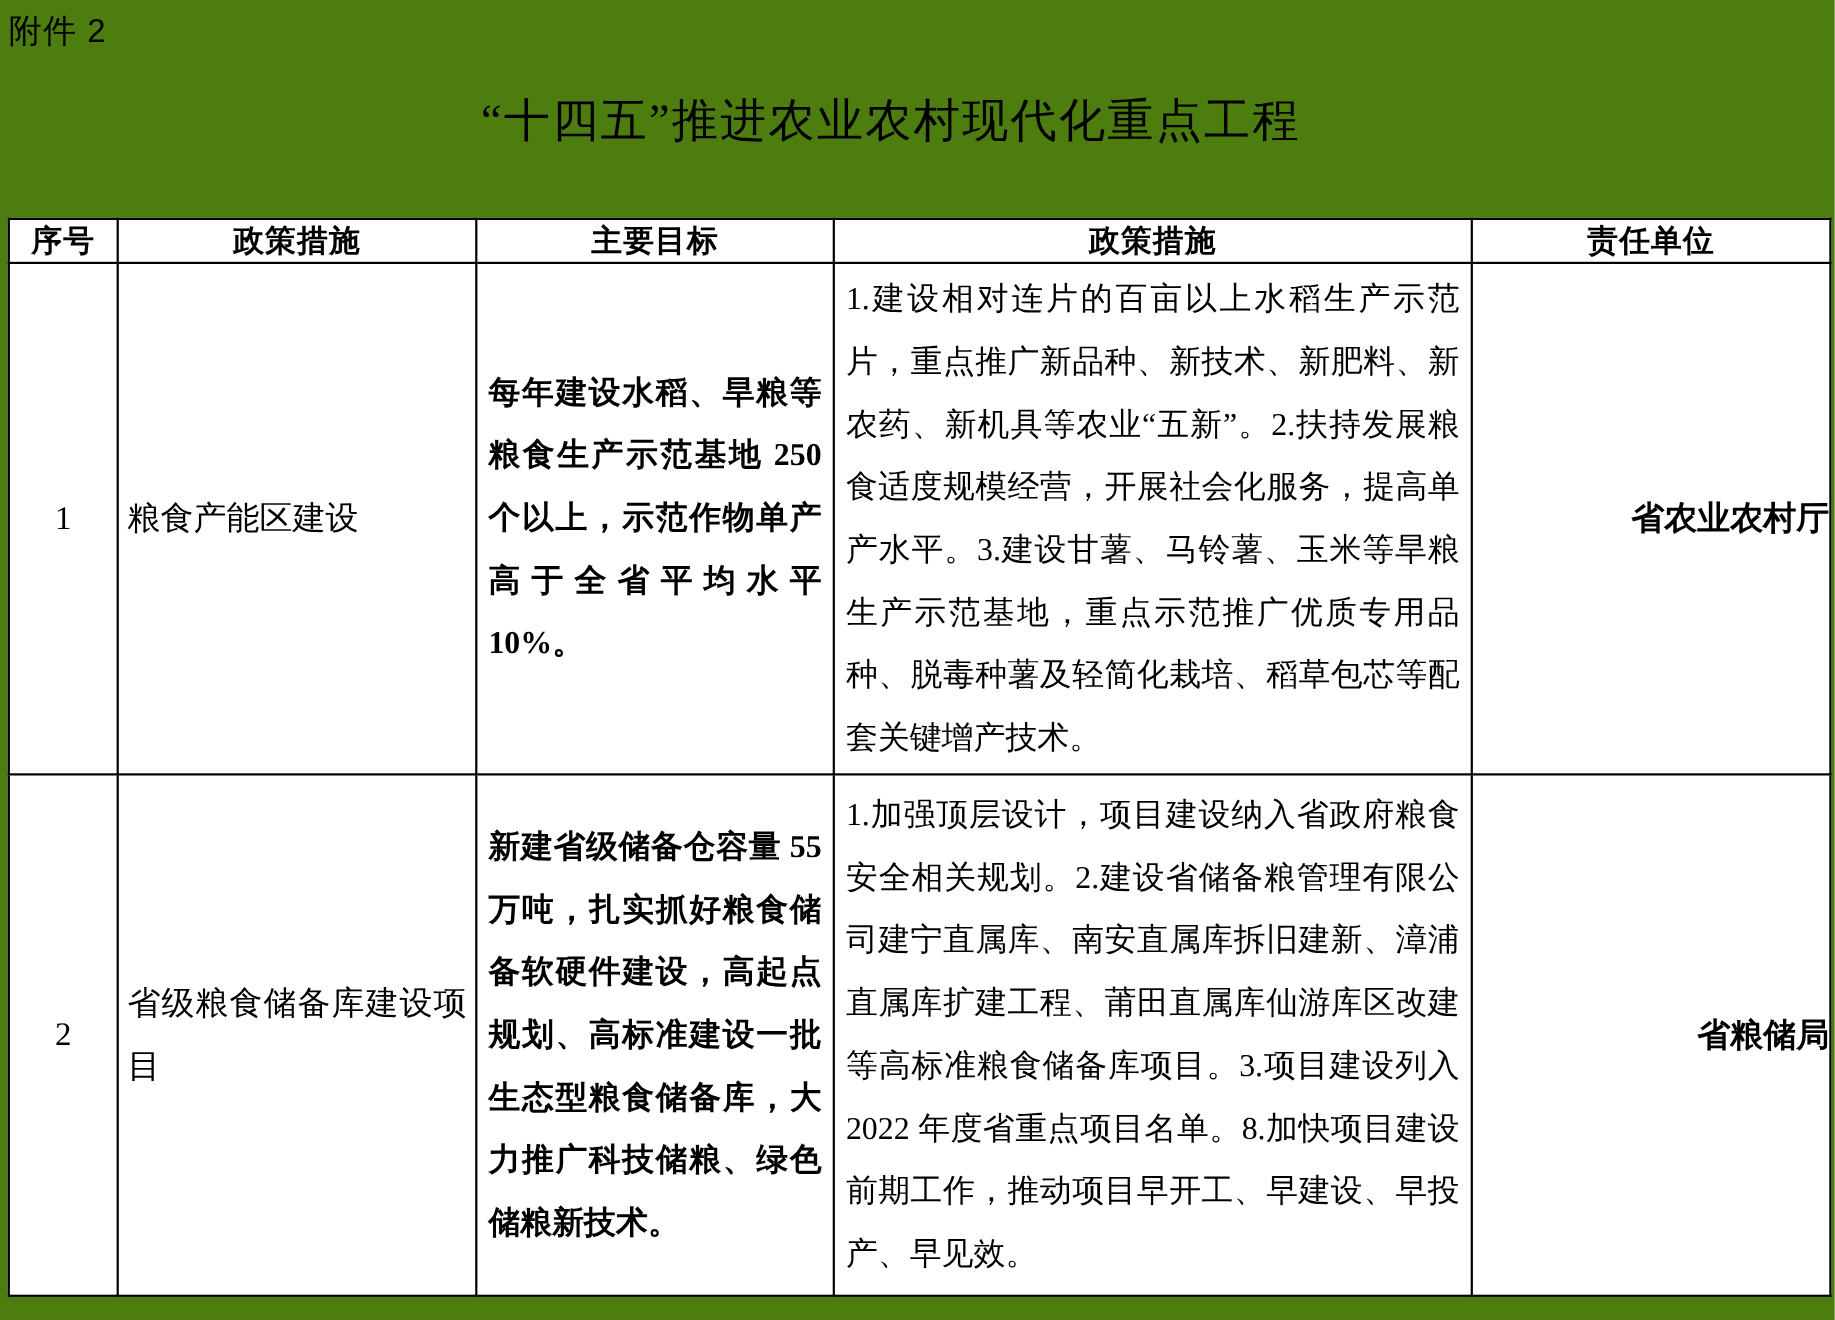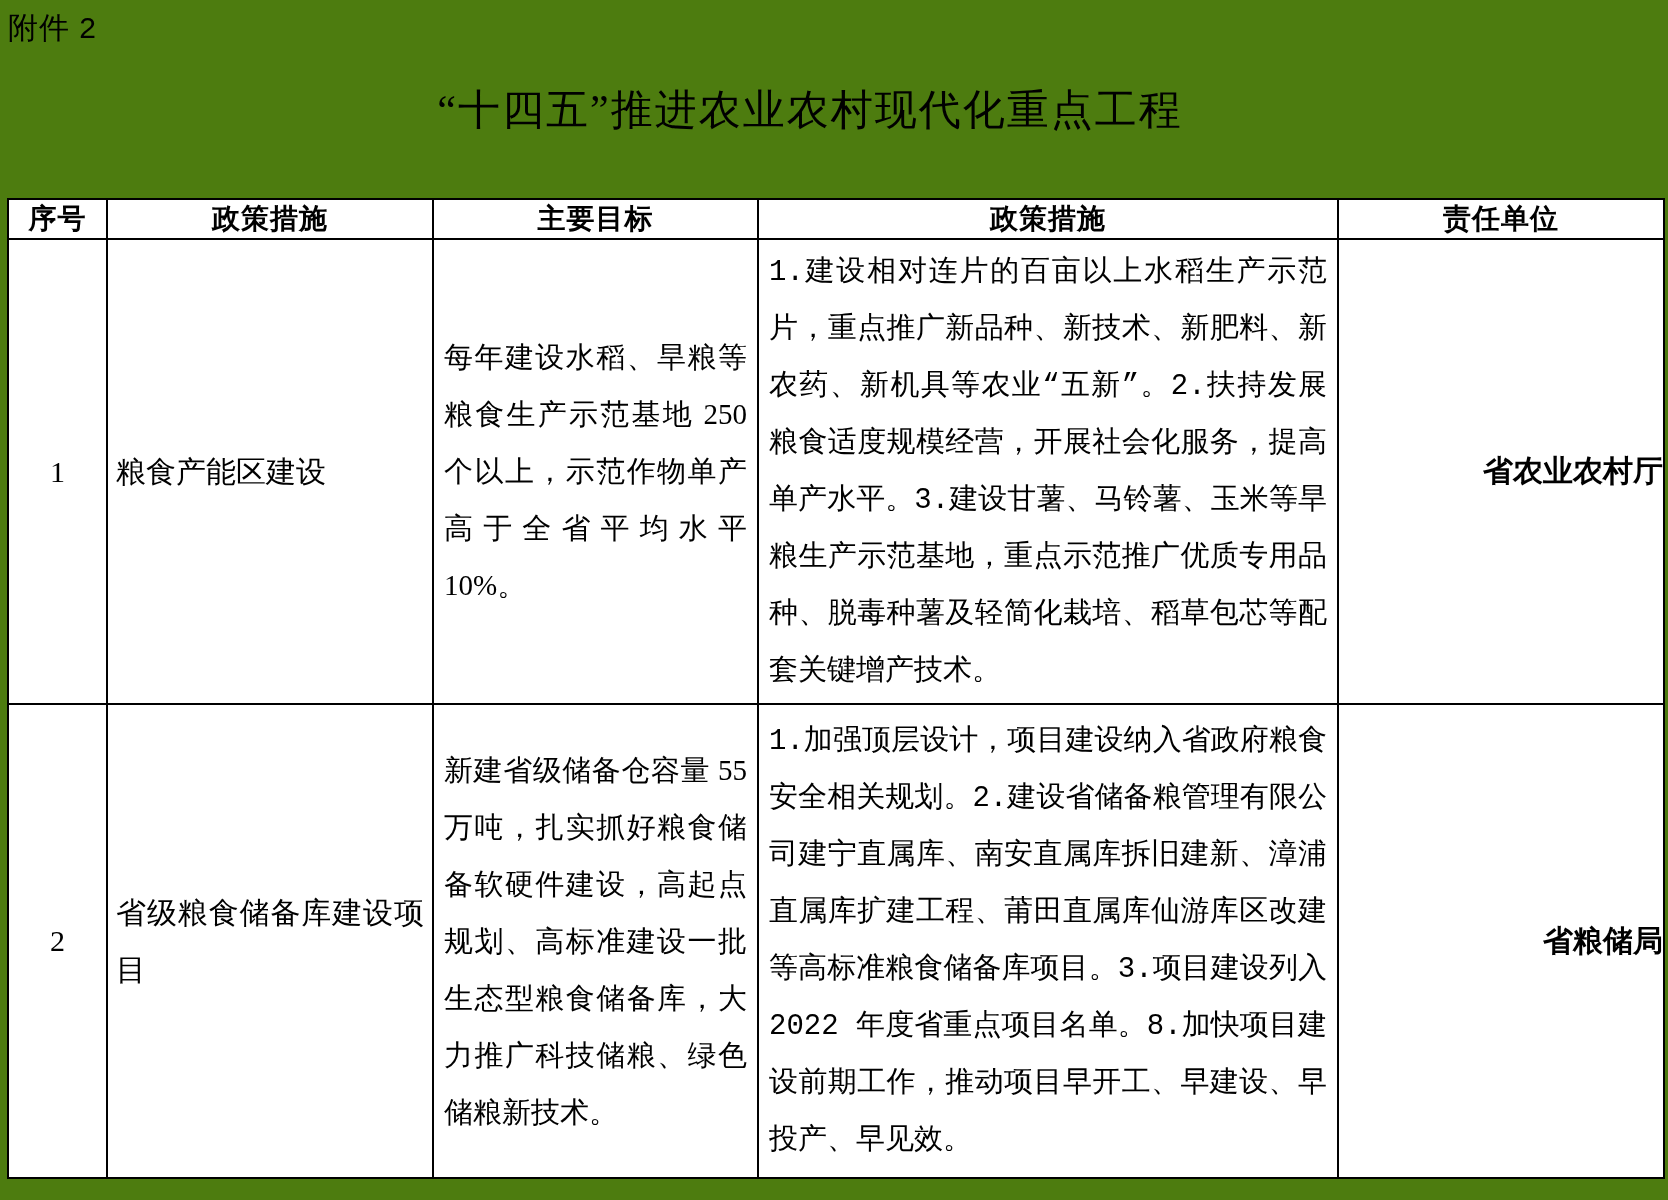--- a/index.html
+++ b/index.html
@@ -77,27 +77,27 @@
     text-align: justify;
     line-height: 57px;
     padding: 0 8px;
     margin-top: 18px;
   }
   td.cell-goal {
     font-size: 29px;
     text-align: justify;
     line-height: 57px;
     padding: 12px 10px;
+    font-weight: bold;
   }
   td.cell-measures {
     font-size: 29px;
     text-align: justify;
     line-height: 57px;
     padding: 0 10px;
-    font-family: Liberation Mono, monospace;
   }
   td.cell-unit {
     font-size: 30px;
     font-weight: 700;
     text-align: right;
   }
 </style>
 </head>
 <body>
 

